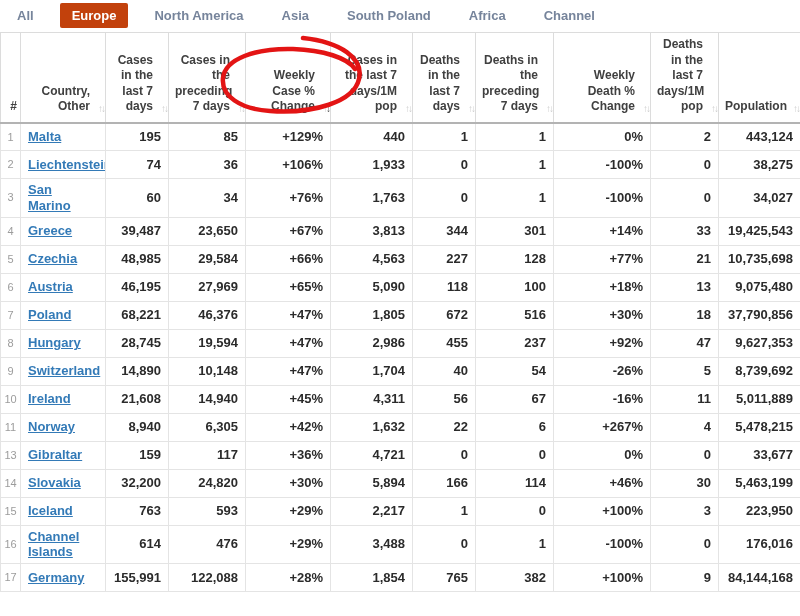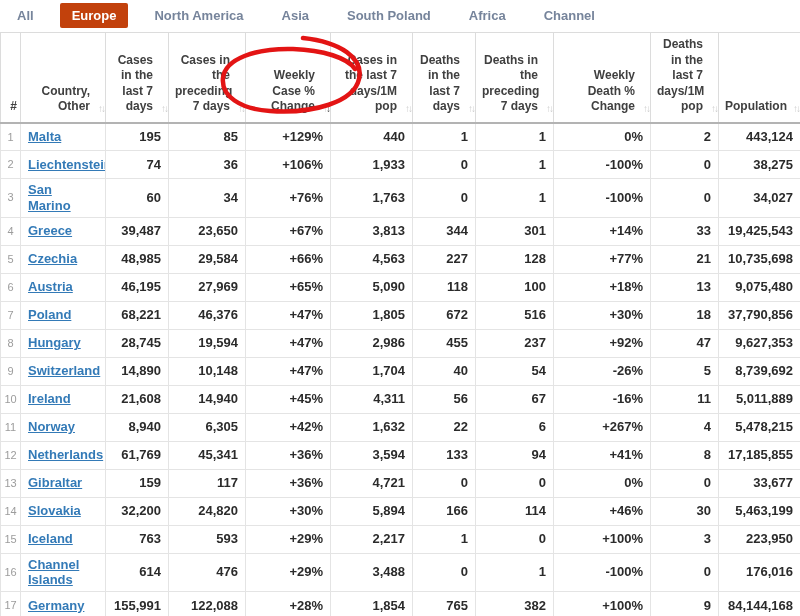--- a/index.html
+++ b/index.html
@@ -223,33 +223,20 @@
             <td>6,305</td>
             <td>+42%</td>
             <td>1,632</td>
             <td>22</td>
             <td>6</td>
             <td>+267%</td>
             <td>4</td>
             <td>5,478,215</td>
           </tr>
           <tr>
-            <td class="num">12</td>
-            <td class="left"><a class="country">Netherlands</a></td>
-            <td>61,769</td>
-            <td>45,341</td>
-            <td>+36%</td>
-            <td>3,594</td>
-            <td>133</td>
-            <td>94</td>
-            <td>+41%</td>
-            <td>8</td>
-            <td>17,185,855</td>
-          </tr>
-          <tr>
             <td class="num">13</td>
             <td class="left"><a class="country">Gibraltar</a></td>
             <td>159</td>
             <td>117</td>
             <td>+36%</td>
             <td>4,721</td>
             <td>0</td>
             <td>0</td>
             <td>0%</td>
             <td>0</td>

